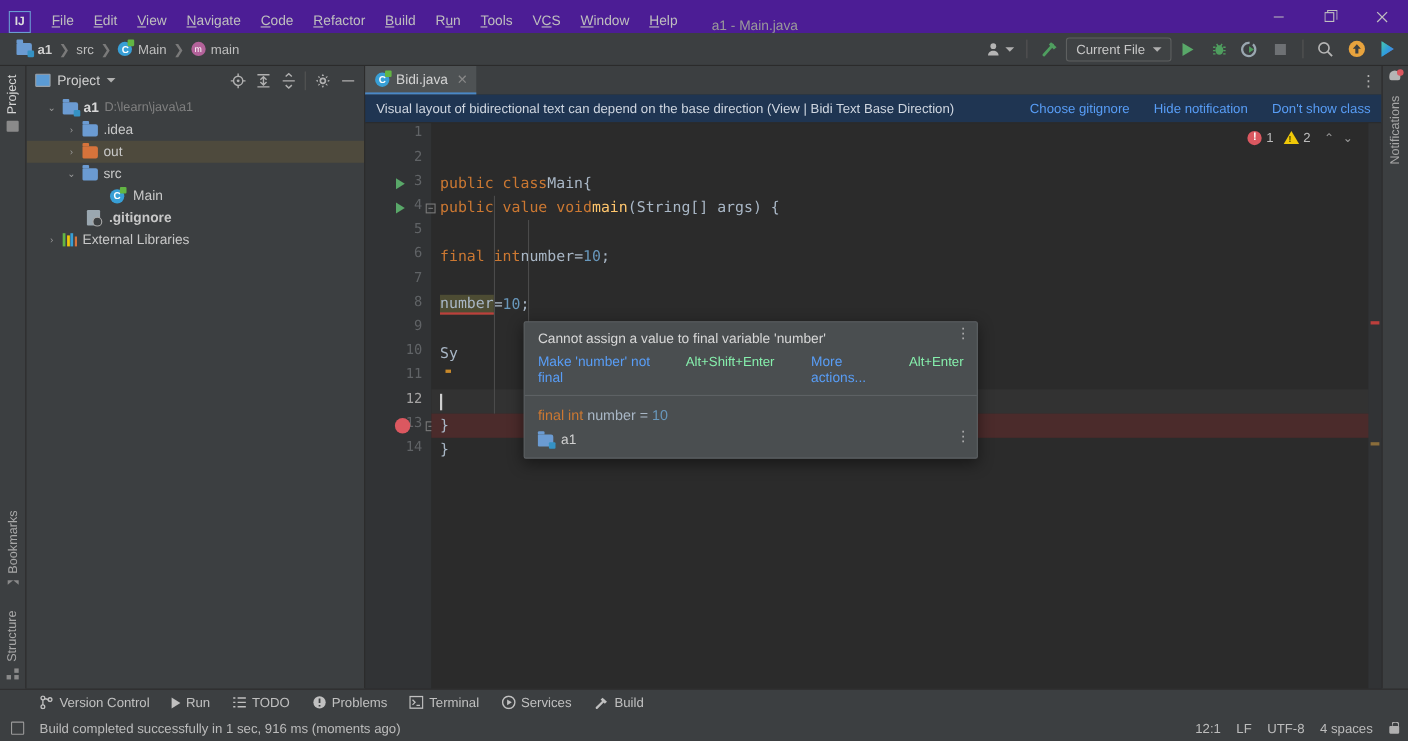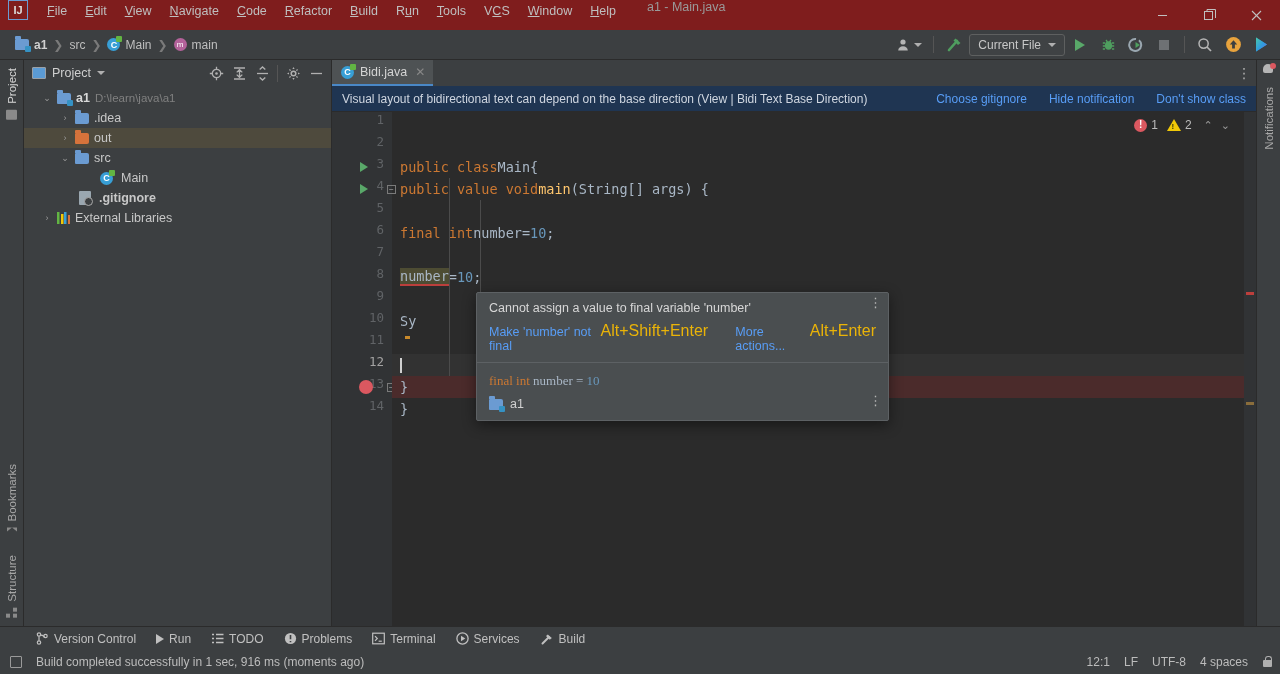--- a/index.html
+++ b/index.html
@@ -8,21 +8,21 @@
     background: #3c3f41;
     font-family: "Liberation Sans", sans-serif;
     font-size: 12px;
     color: #bbbbbb;
     overflow: hidden;
   }
   .app { position: relative; width: 1280px; height: 674px; display: flex; flex-direction: column; }
 
   
   .titlebar {
-    height: 30px; background: #7f1d1d; display: flex; align-items: flex-start;
+    height: 30px; background: #4c1d95; display: flex; align-items: flex-end;
     flex: 0 0 30px; position: relative;
   }
   .ij-logo {
     width: 20px; height: 20px; margin-left: 8px; margin-right: 10px;
     border: 1px solid #6b9bd2; display: flex; align-items: center; justify-content: center;
     color: #ddd; font-size: 11px; font-weight: bold; font-family: "Liberation Sans", sans-serif;
   }
   .menu { display: flex; align-items: center; gap: 0px; }
   .menu-item {
     padding: 4px 9px; color: #bfbfbf; font-size: 12.5px; cursor: default;
@@ -212,26 +212,26 @@
   
   .popup {
     position: absolute; left: 144px; top: 180px; width: 413px;
     background: #4a4e50; border: 1px solid #5d6164; border-radius: 2px;
     box-shadow: 0 4px 14px rgba(0,0,0,.45); z-index: 20; font-size: 12.5px;
   }
   .popup-head { padding: 8px 12px 3px 12px; position: relative; }
   .popup-msg { color: #d7d7d7; font-size: 12.5px; }
   .popup-actions { display: flex; align-items: baseline; padding: 4px 12px 9px 12px; gap: 0; }
   .pa-link { color: #589df6; cursor: pointer; font-size: 12.5px; }
-  .pa-key { color: #eab308; font-size: 16px; margin-left: 9px; }
+  .pa-key { color: #86efac; font-size: 12px; margin-left: 9px; }
   .pa-gap { width: 34px; }
   .popup-dots { position: absolute; right: 6px; top: 6px; color: #b5b5b5; font-size: 13px; line-height: 7px; }
   .popup-div { height: 1px; background: #5d6164; }
   .popup-code {
-    padding: 10px 26px 4px 12px; font-family: Liberation Serif, serif; font-size: 13px;
+    padding: 10px 26px 4px 12px; font-family: Liberation Sans, sans-serif; font-size: 13px;
   }
   .popup-foot { display: flex; align-items: center; gap: 7px; padding: 4px 12px 9px 12px; position: relative; }
   .popup-foot-dots { position: absolute; right: 6px; top: 4px; color: #b5b5b5; font-size: 13px; line-height: 7px; }
 
   
   .tool-strip-r {
     width: 24px; flex: 0 0 24px; background: #3c3f41; border-left: 1px solid #2b2b2b;
     display: flex; flex-direction: column; align-items: center; padding-top: 4px;
   }
   .bell { width: 13px; height: 13px; position: relative; margin-bottom: 2px; }

